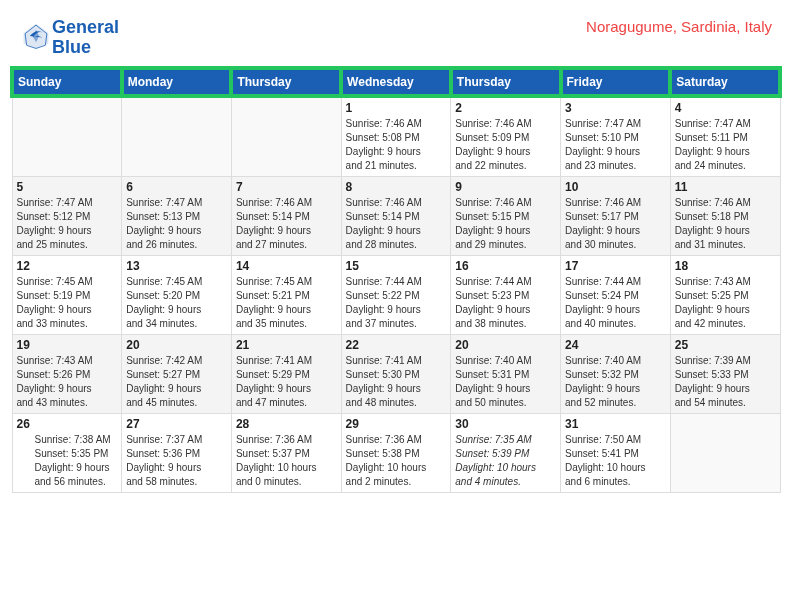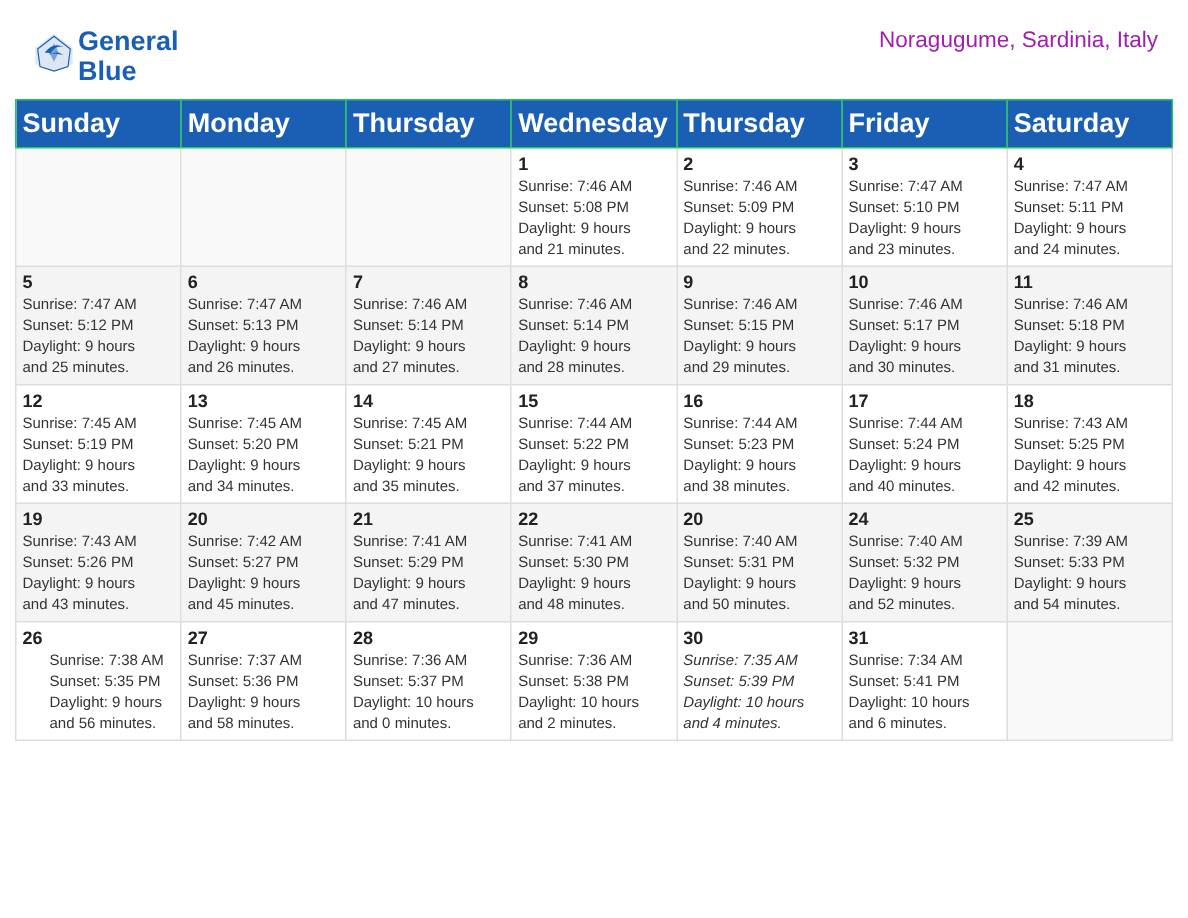--- a/index.html
+++ b/index.html
@@ -38,35 +38,35 @@
     .title-area {
       text-align: right;
     }
     .month-title {
       font-size: 32px;
       font-weight: normal;
       color: #333;
     }
     .location {
       font-size: 15px;
-      color: #a21caf;
+      color: #ef4444;
     }
     .calendar {
       width: 100%;
       border-collapse: collapse;
       margin-top: 4px;
     }
     .calendar th {
       background: #1a5fb4;
       color: #fff;
-      font-size: 18px;
+      font-size: 12px;
       font-weight: bold;
       padding: 5px 4px;
       text-align: left;
-      border: 1px solid #22c55e;
+      border: 4px solid #22c55e;
     }
     .calendar td {
       border: 1px solid #ddd;
       vertical-align: top;
       padding: 3px 4px;
       width: calc(100% / 7);
       min-height: 80px;
       font-size: 10.5px;
       color: #333;
       background: #fff;
@@ -344,21 +344,21 @@
         </td>
         <td>
           <div class="day-num">30</div>
           <div class="day-info" style="white-space: pre-line; font-style: italic;">Sunrise: 7:35 AM
 Sunset: 5:39 PM
 Daylight: 10 hours
 and 4 minutes.</div>
         </td>
         <td>
           <div class="day-num">31</div>
-          <div class="day-info" style="white-space: pre-line;">Sunrise: 7:34 AM
+          <div class="day-info" style="white-space: pre-line;">Sunrise: 7:50 AM
 Sunset: 5:41 PM
 Daylight: 10 hours
 and 6 minutes.</div>
         </td>
         <td class="empty"></td>
       </tr>
     </tbody>
 </table>
 
 </body></html>

